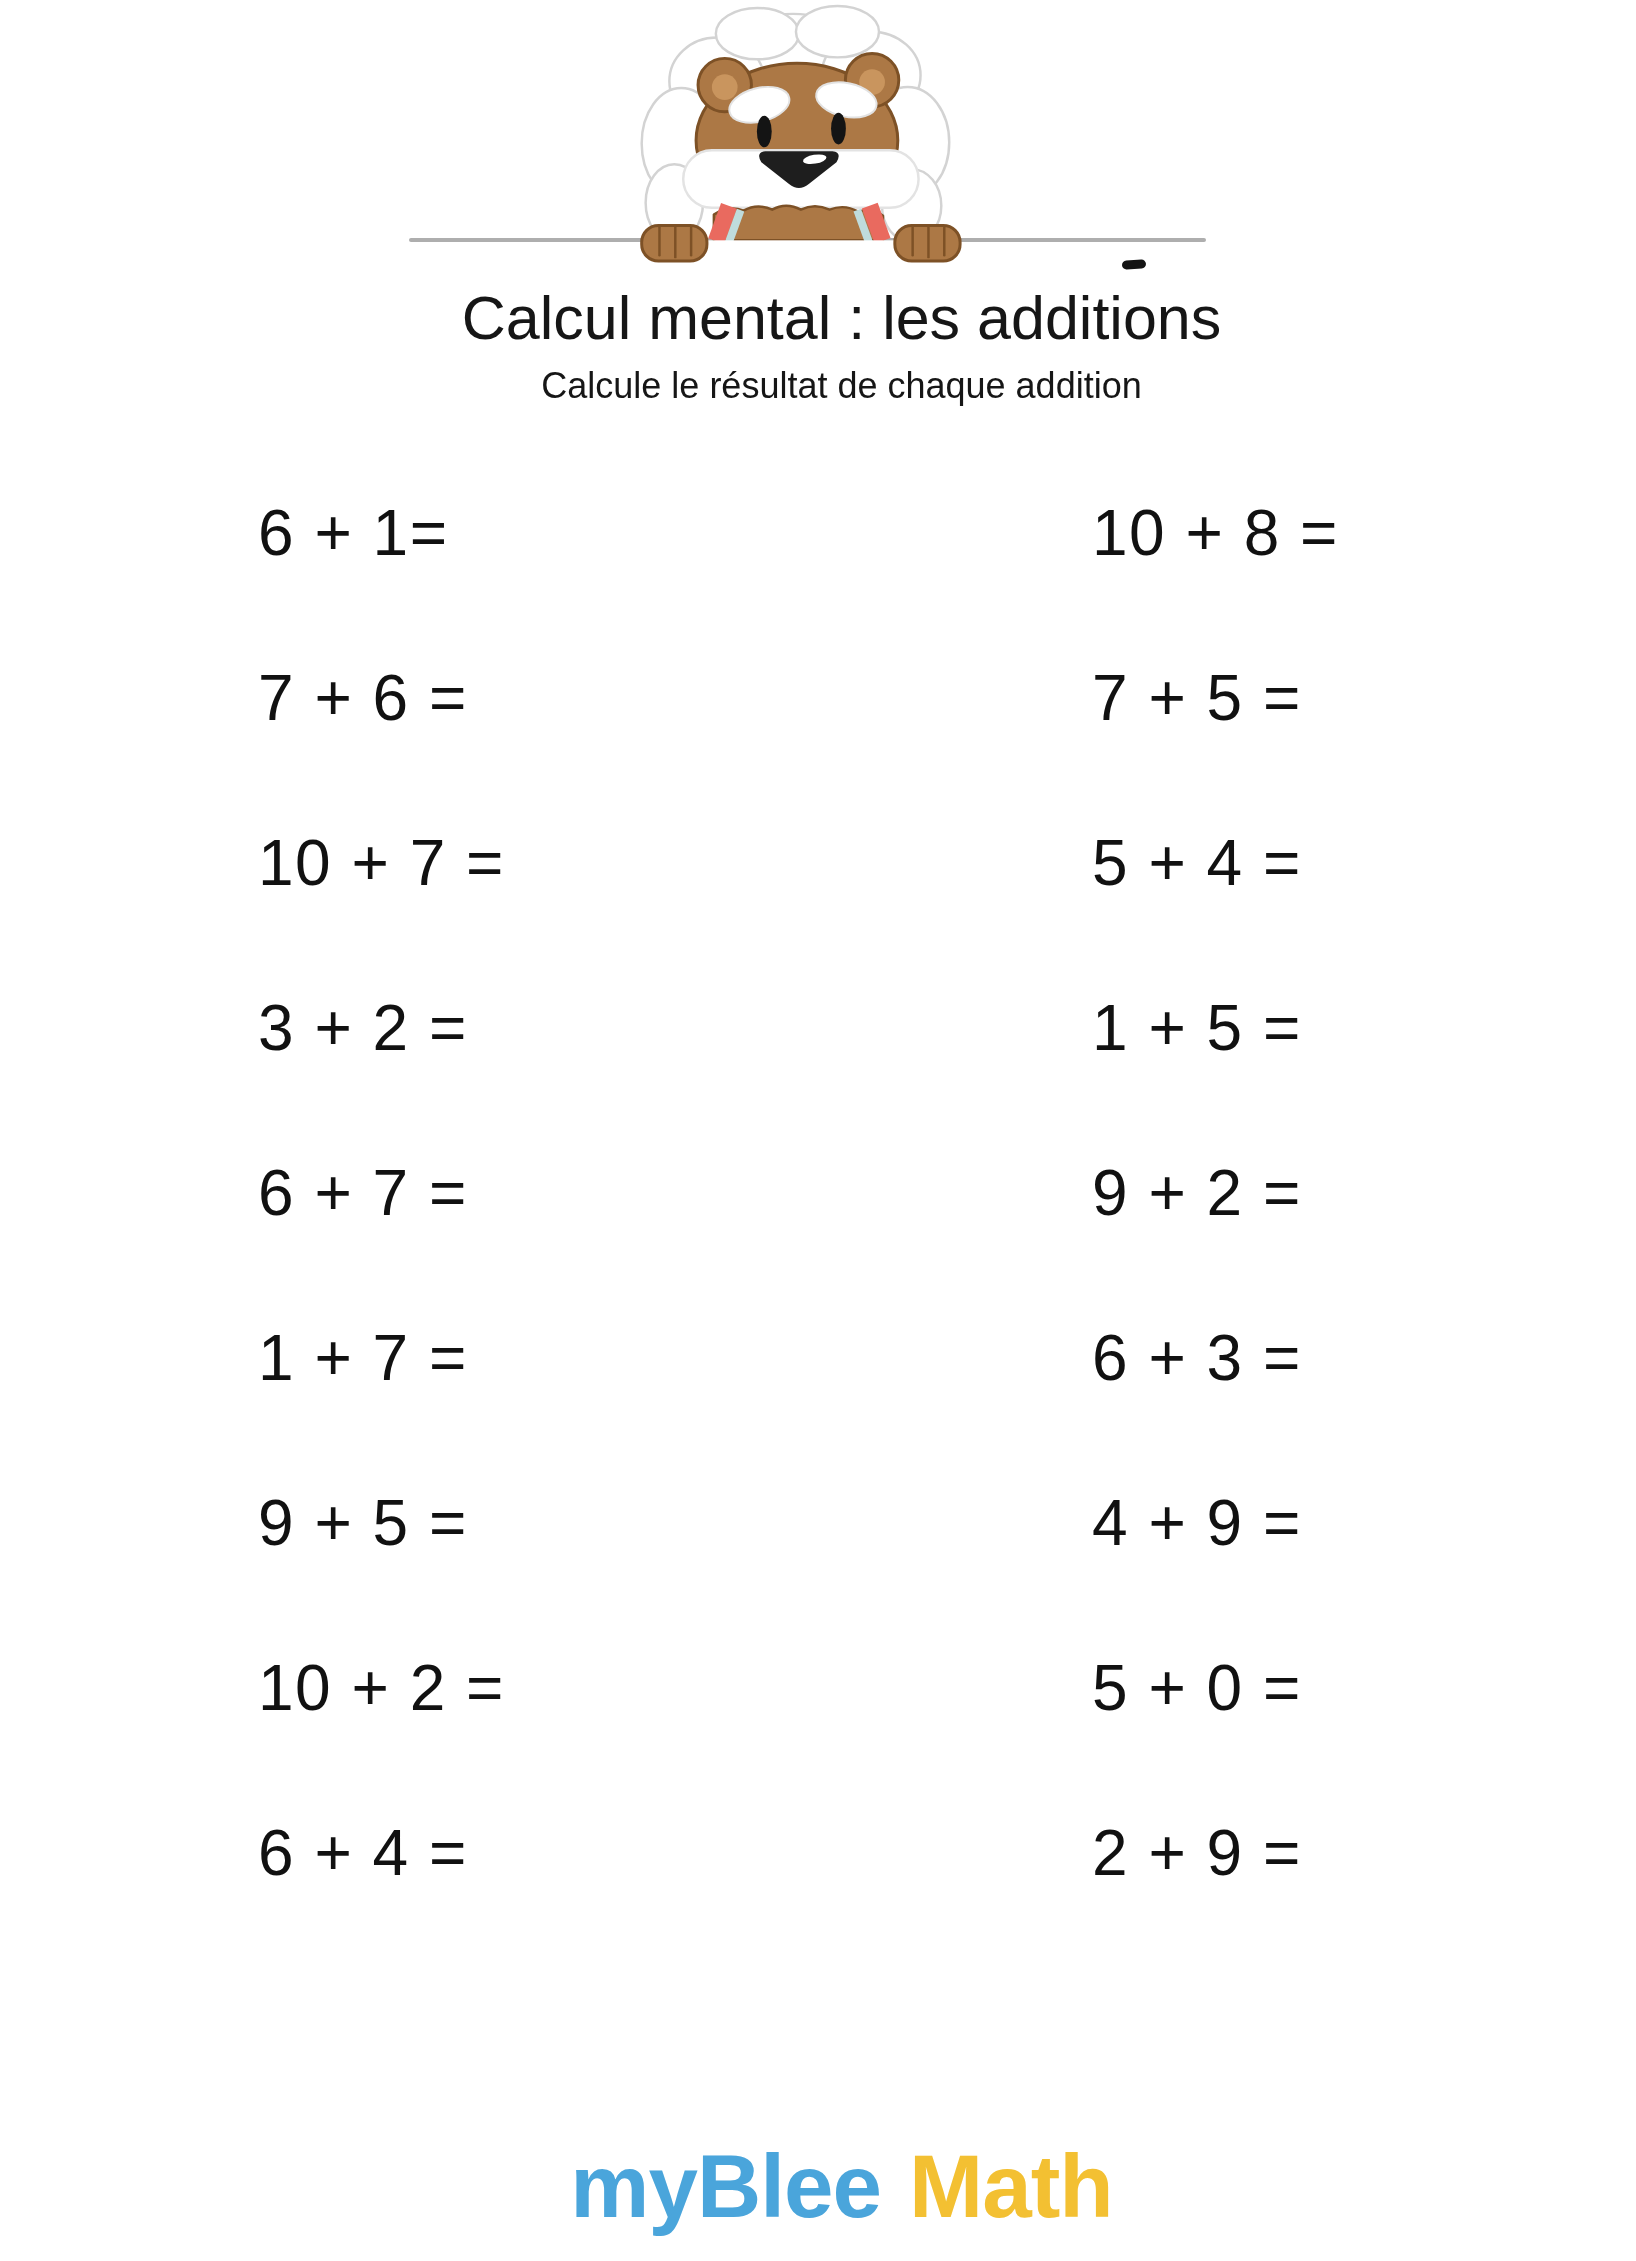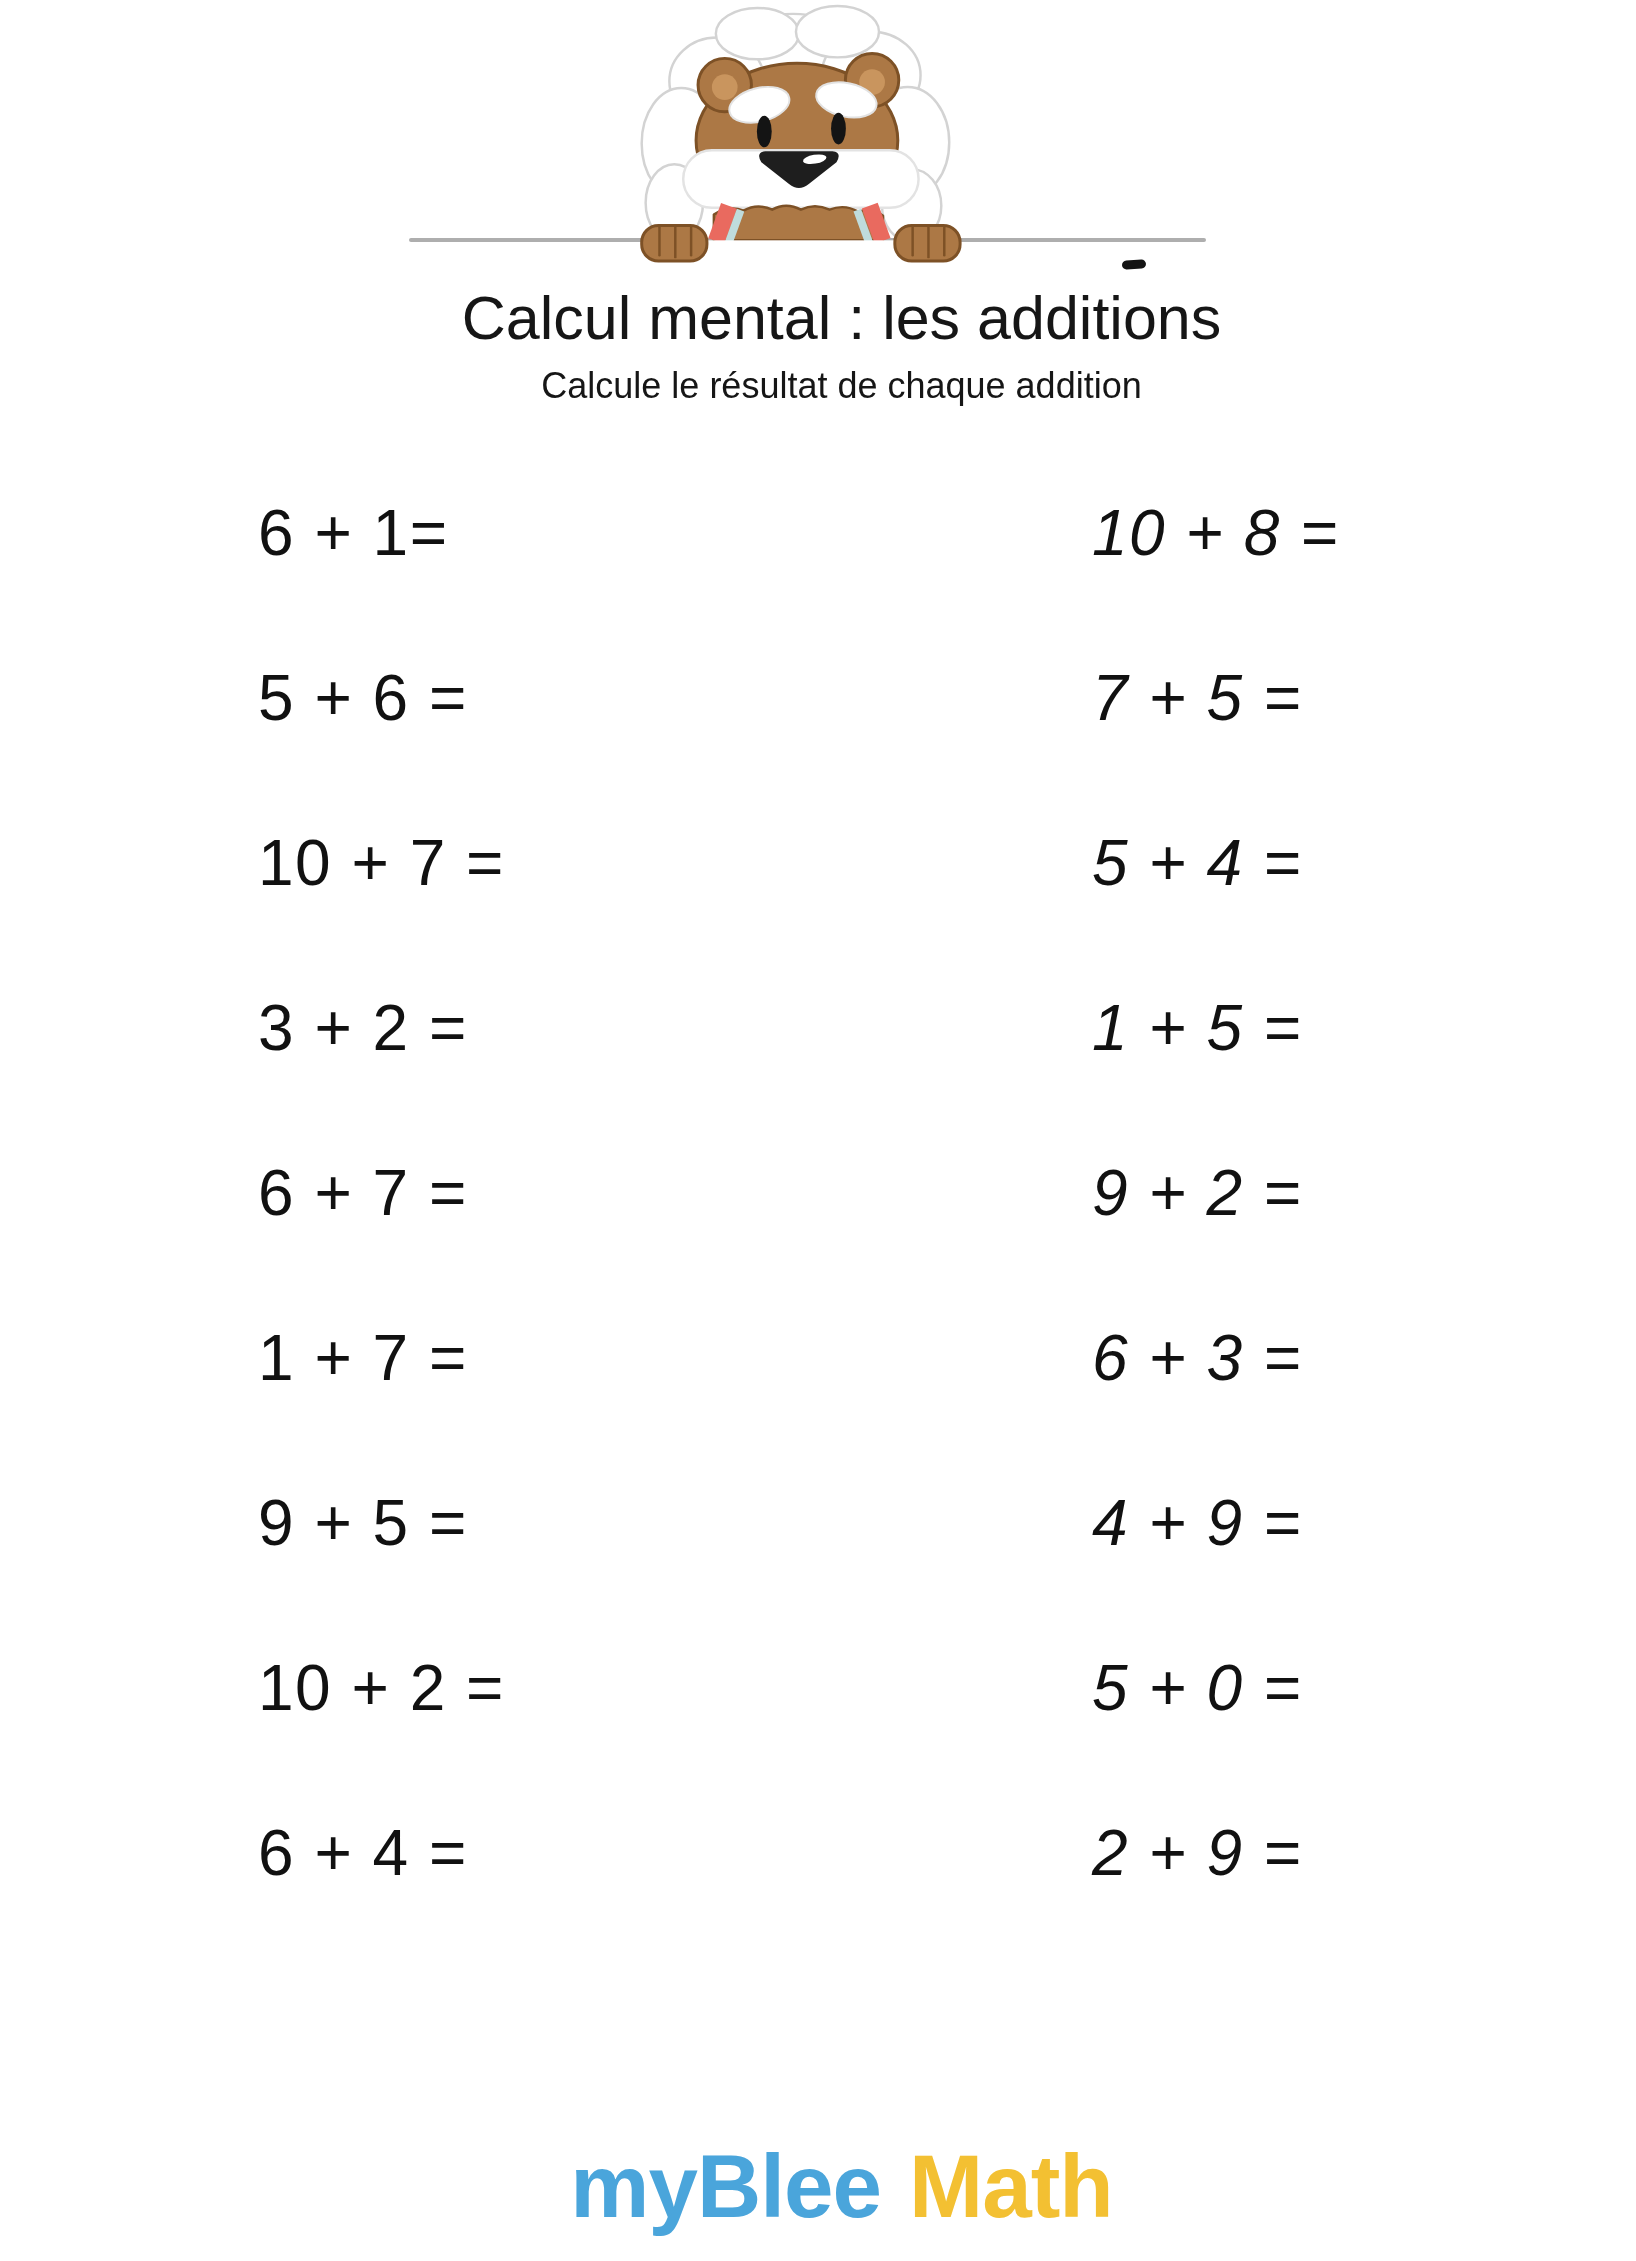--- a/index.html
+++ b/index.html
@@ -66,21 +66,21 @@
   .prob {
     position: absolute;
     top: 50%;
     transform: translateY(-50%);
     font-size: 64px;
     letter-spacing: 1.5px;
     white-space: pre;
     color: #111111;
   }
   .prob.left  { left: 248px; }
-  .prob.right { left: 1082px; font-style: italic; }
+  .prob.right { left: 1082px; }
   
   .footer-logo {
     position: absolute;
     left: 0; top: 2138px;
     width: 100%;
     text-align: center;
     font-size: 89px;
     font-weight: 700;
     letter-spacing: -1px;
     line-height: 1.1;
@@ -160,21 +160,21 @@
 
   <div class="title">Calcul mental : les additions</div>
   <div class="subtitle">Calcule le résultat de chaque addition</div>
 
   <div class="problems">
     <div class="prob-row">
       <span class="prob left">6 + 1=</span>
       <span class="prob right">10 + 8 =</span>
     </div>
     <div class="prob-row">
-      <span class="prob left">5 + 6 =</span>
+      <span class="prob left">7 + 6 =</span>
       <span class="prob right">7 + 5 =</span>
     </div>
     <div class="prob-row">
       <span class="prob left">10 + 7 =</span>
       <span class="prob right">5 + 4 =</span>
     </div>
     <div class="prob-row">
       <span class="prob left">3 + 2 =</span>
       <span class="prob right">1 + 5 =</span>
     </div>

